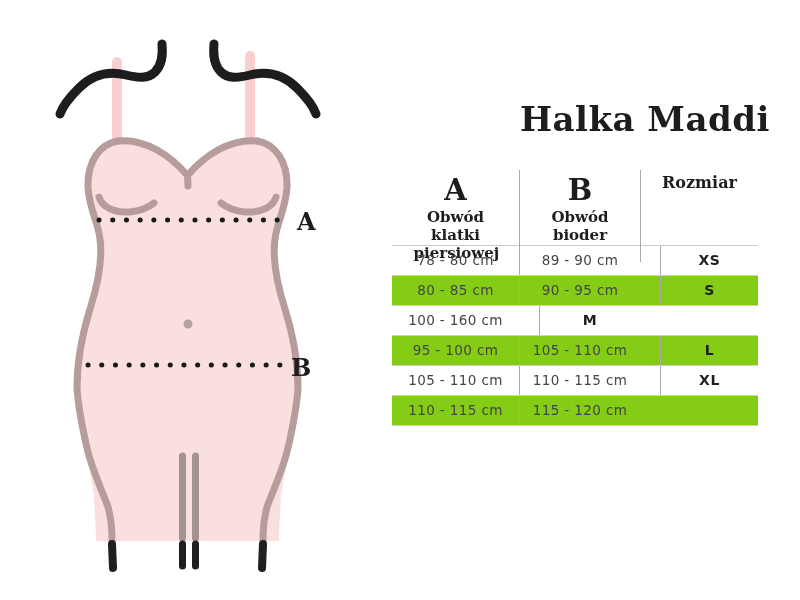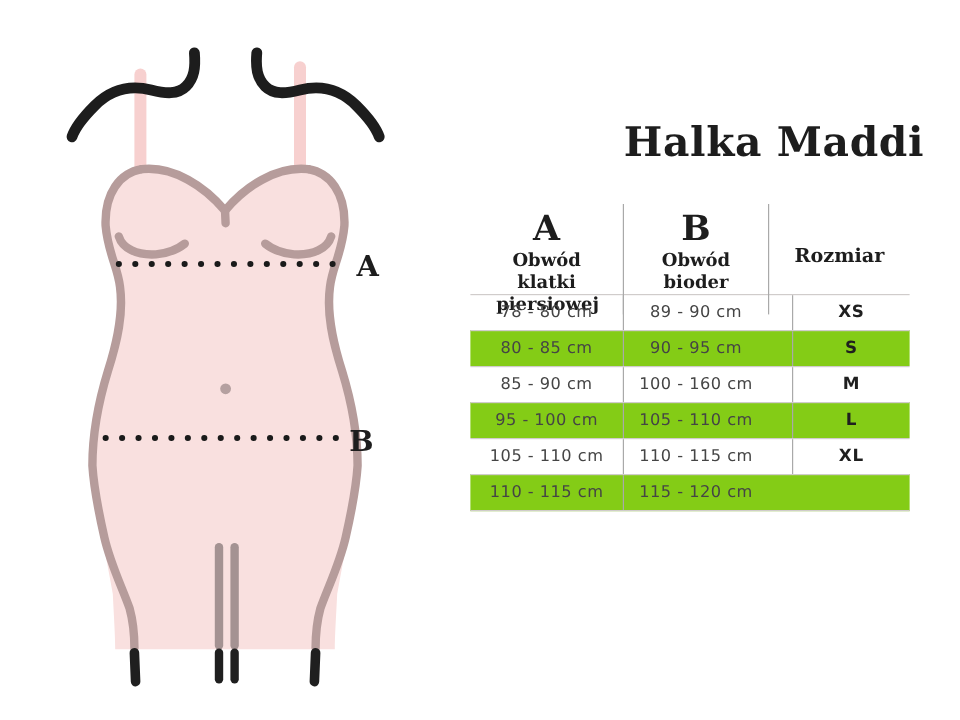--- a/index.html
+++ b/index.html
@@ -27,21 +27,21 @@
   .head-cell{padding-top:4px;}
   .col-letter{
     font-family:"DejaVu Serif",serif;font-weight:700;font-size:29px;
     line-height:32px;color:#1d1d1d;
   }
   .col-name{
     font-family:"DejaVu Serif",serif;font-weight:700;font-size:15px;
     line-height:18px;color:#1d1d1d;margin:2px auto 0;
   }
   .col-name.narrow{max-width:84px;}
-  .head-size{display:flex;align-items:center;justify-content:center;padding-bottom:11px;}
+  .head-size{display:flex;align-items:flex-start;justify-content:center;padding-bottom:11px;}
   .head-size .col-name{margin:0;font-size:16px;}
   .t-body-row{border-top:1px solid #d0cccb;height:29px;}
   .t-body-row:last-child{border-bottom:1px solid #d0cccb;}
   .t-body-row.alt{background:#84cc16;}
   .t-body-row .t-cell{
     font-family:"DejaVu Sans",sans-serif;font-size:13.5px;color:#454545;
     line-height:28px;letter-spacing:.4px;
   }
   .t-body-row .size-cell{
     font-weight:700;color:#1f1f1f;font-size:14px;letter-spacing:.6px;margin-left:20px;
@@ -156,21 +156,20 @@
           <div class="t-cell">78 - 80 cm</div>
           <div class="t-cell">89 - 90 cm</div>
           <div class="t-cell size-cell">XS</div>
         </div>
         <div class="t-row t-body-row alt">
           <div class="t-cell">80 - 85 cm</div>
           <div class="t-cell">90 - 95 cm</div>
           <div class="t-cell size-cell">S</div>
         </div>
         <div class="t-row t-body-row">
-          <div class="t-cell">85 - 90 cm</div>
           <div class="t-cell">100 - 160 cm</div>
           <div class="t-cell size-cell">M</div>
         </div>
         <div class="t-row t-body-row alt">
           <div class="t-cell">95 - 100 cm</div>
           <div class="t-cell">105 - 110 cm</div>
           <div class="t-cell size-cell">L</div>
         </div>
         <div class="t-row t-body-row">
           <div class="t-cell">105 - 110 cm</div>

